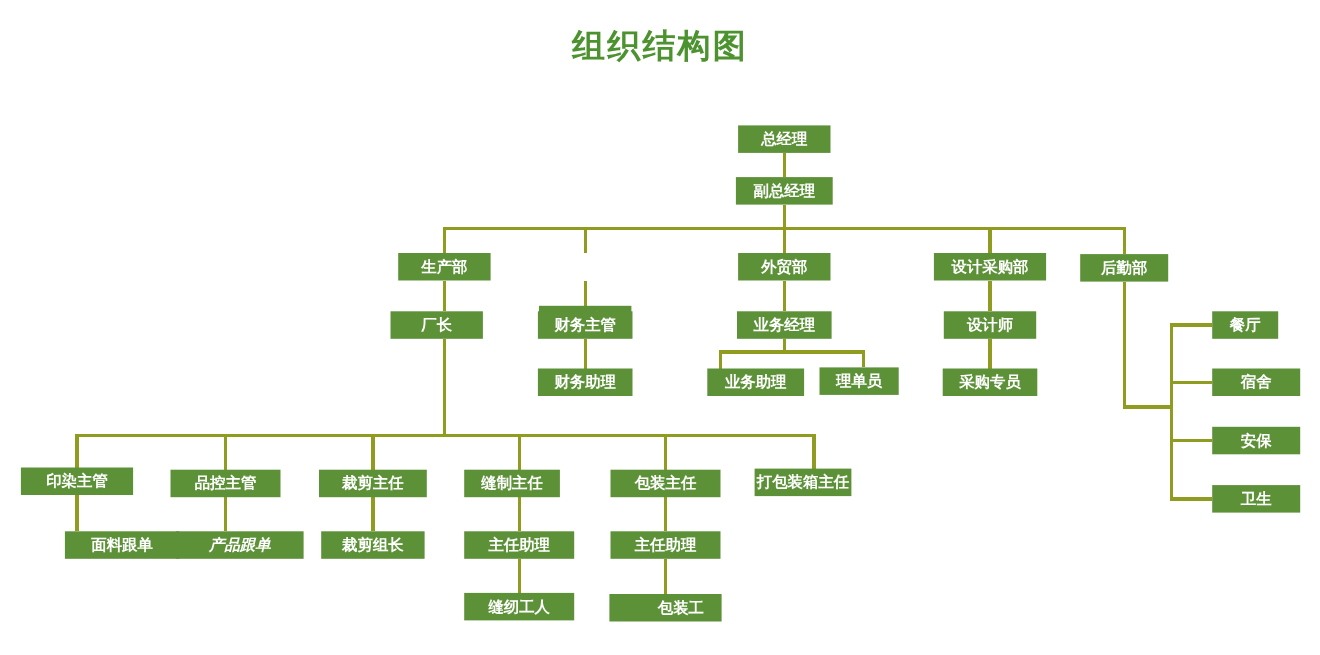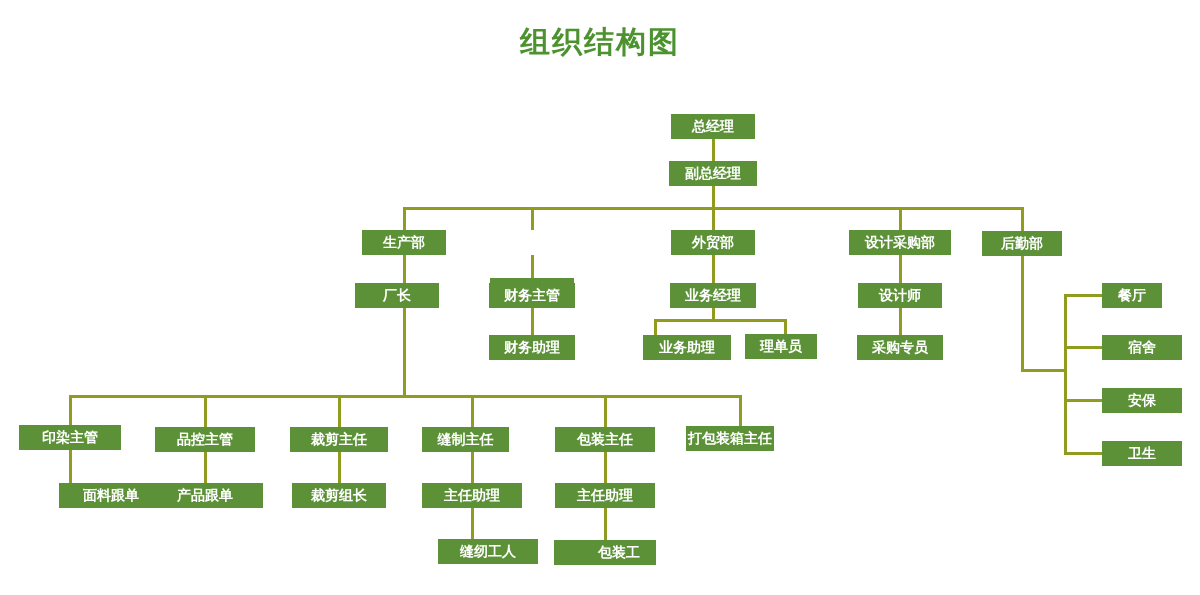--- a/index.html
+++ b/index.html
@@ -88,24 +88,24 @@
       <div class="node" style="left: 745px; top: 334px; width: 72px;">理单员</div>
       <div class="node" style="left: 858px; top: 283px; width: 84px;">设计师</div>
       <div class="node" style="left: 857px; top: 335px; width: 86px;">采购专员</div>
       <div class="node" style="left: 1102px; top: 283px; width: 60px;">餐厅</div>
       <div class="node" style="left: 1102px; top: 335px; width: 80px;">宿舍</div>
       <div class="node" style="left: 1102px; top: 388px; width: 80px;">安保</div>
       <div class="node" style="left: 1102px; top: 441px; width: 80px;">卫生</div>
       <div class="node" style="left: 19px; top: 425px; width: 102px;">印染主管</div>
       <div class="node" style="left: 19px; top: 483px; width: 104px; margin-left: 40px;">面料跟单</div>
       <div class="node" style="left: 155px; top: 427px; width: 100px;">品控主管</div>
-      <div class="node" style="left: 147px; top: 483px; width: 116px;">产品跟单</div>
+      <div class="node" style="left: 160px; top: 483px; width: 116px; font-style: italic;">产品跟单</div>
       <div class="node" style="left: 290px; top: 427px; width: 98px;">裁剪主任</div>
       <div class="node" style="left: 292px; top: 483px; width: 94px;">裁剪组长</div>
       <div class="node" style="left: 422px; top: 427px; width: 87px;">缝制主任</div>
       <div class="node" style="left: 422px; top: 483px; width: 100px;">主任助理</div>
-      <div class="node" style="left: 422px; top: 539px; width: 100px; margin-left: 16px;">缝纫工人</div>
+      <div class="node" style="left: 422px; top: 539px; width: 100px;">缝纫工人</div>
       <div class="node" style="left: 555px; top: 427px; width: 100px;">包装主任</div>
       <div class="node" style="left: 555px; top: 483px; width: 100px;">主任助理</div>
       <div class="node" style="left: 554px; top: 540px; width: 102px; padding-left: 28px;">包装工</div>
       <div class="node" style="left: 686px; top: 426px; width: 88px;">打包装箱主任</div>
     </div>
 </div>
 
 </body></html>

